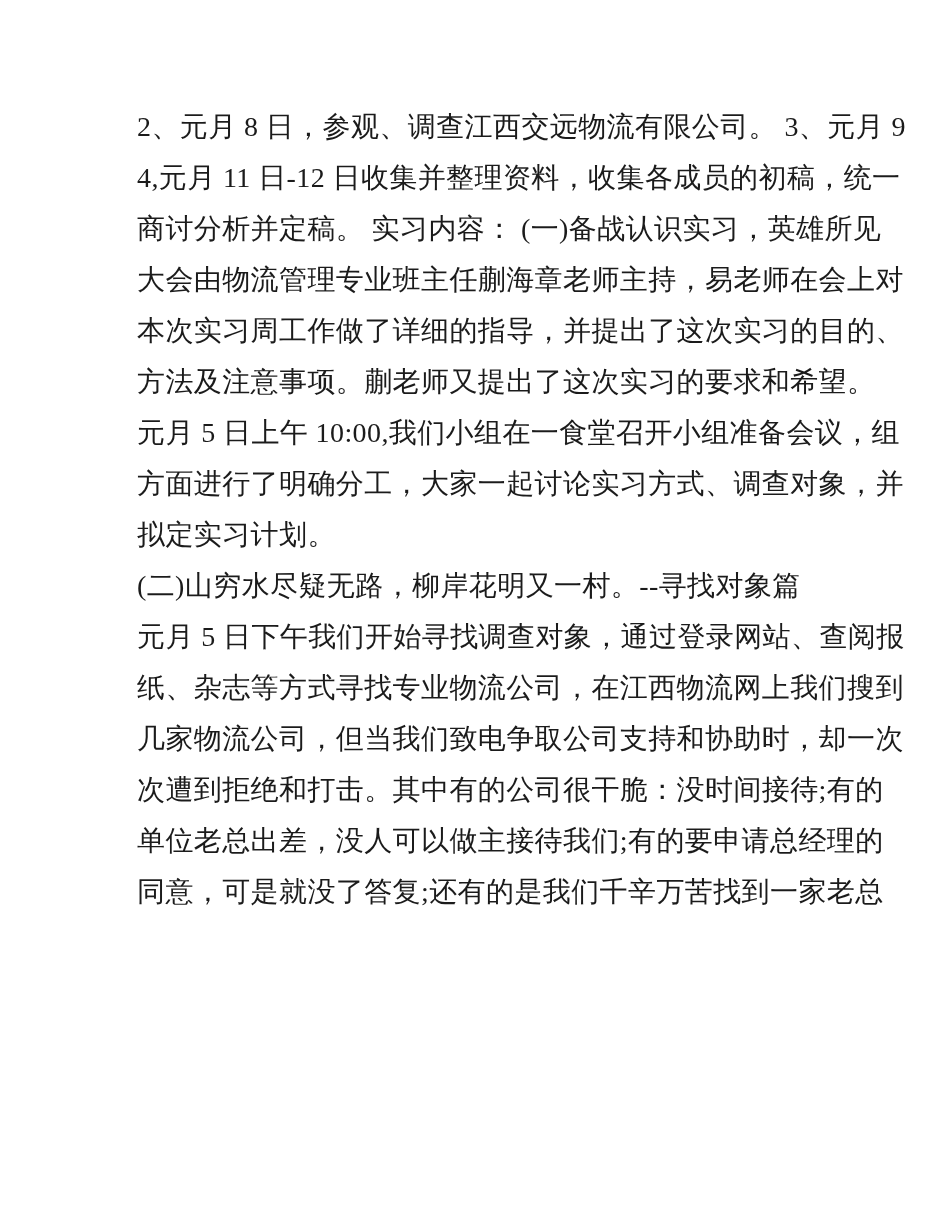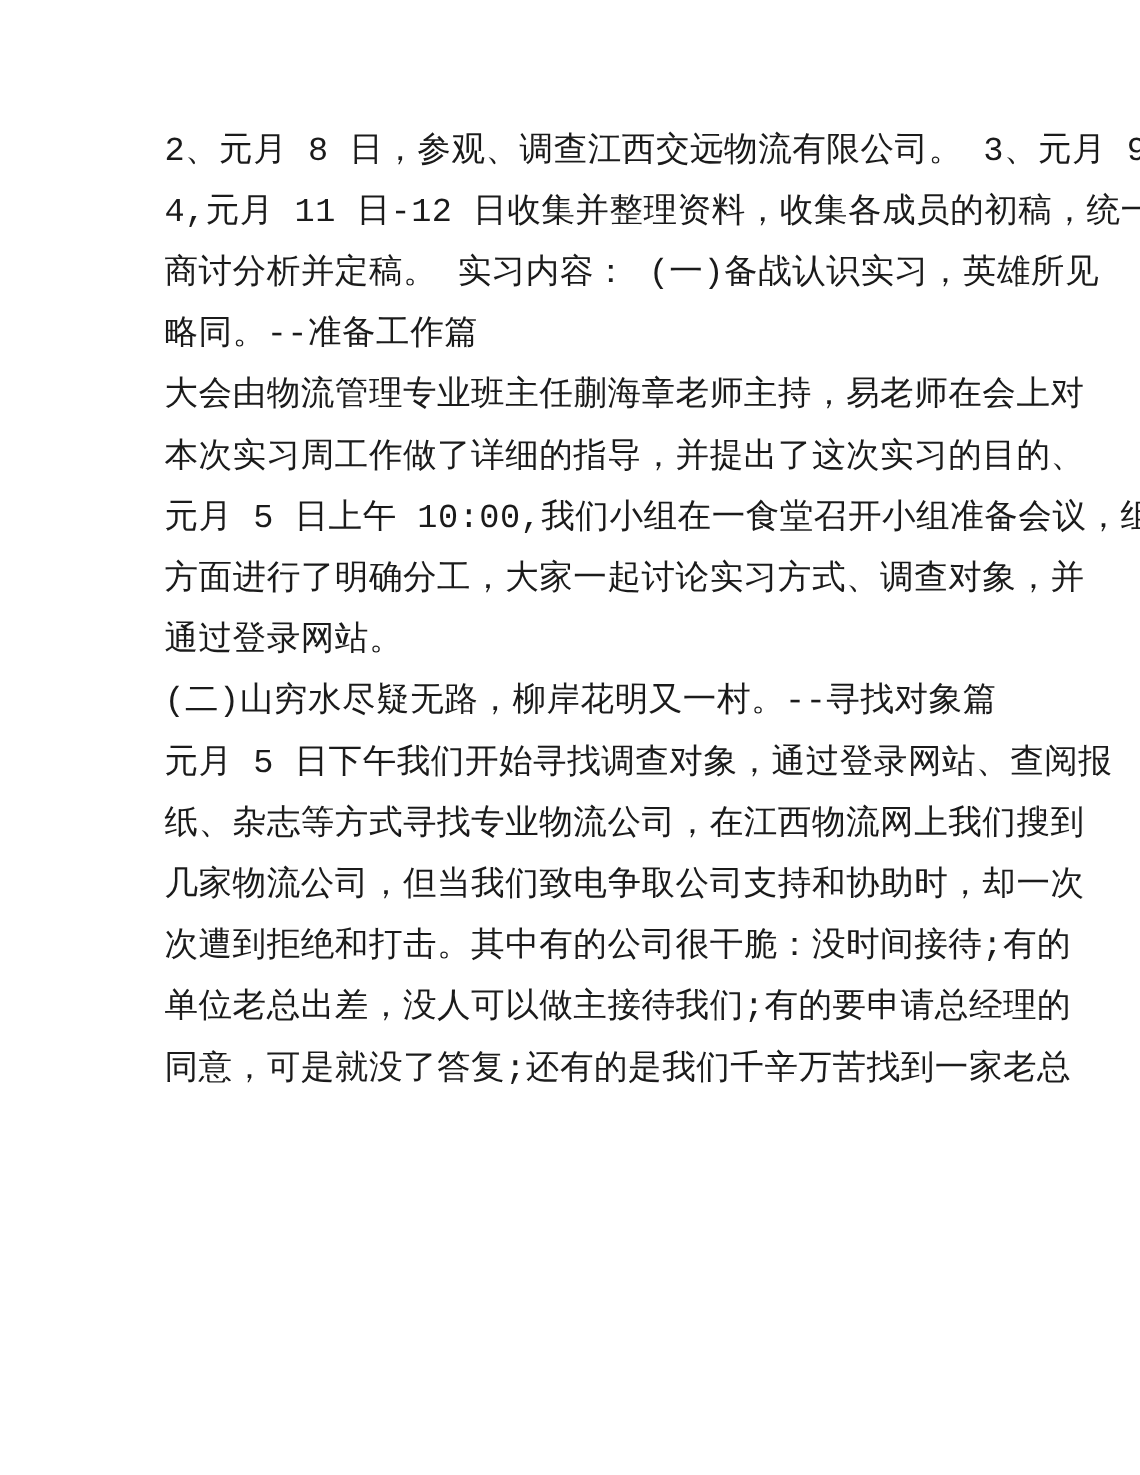--- a/index.html
+++ b/index.html
@@ -6,21 +6,21 @@
     margin: 0;
     padding: 0;
     background: #ffffff;
   }
   .page {
     position: relative;
     width: 950px;
     height: 1229px;
     background: #ffffff;
     overflow: hidden;
-    font-family: Liberation Mono, monospace;
+    font-family: Liberation Serif, serif;
   }
   .text-block {
     position: absolute;
     left: 137px;
     top: 101px;
     width: 760px;
     font-size: 28px;
     line-height: 51px;
     letter-spacing: 0.4px;
     color: #1b1b1b;
@@ -31,26 +31,26 @@
   }
 </style>
 </head>
 <body>
 
 <div class="page">
   <div class="text-block">
     <div class="line">2、元月 8 日，参观、调查江西交远物流有限公司。 3、元月 9</div>
     <div class="line">4,元月 11 日-12 日收集并整理资料，收集各成员的初稿，统一</div>
     <div class="line">商讨分析并定稿。 实习内容： (一)备战认识实习，英雄所见</div>
-    <div class="line">略同。--准备工作篇</div>
     <div class="line">大会由物流管理专业班主任蒯海章老师主持，易老师在会上对</div>
     <div class="line">本次实习周工作做了详细的指导，并提出了这次实习的目的、</div>
+    <div class="line">方法及注意事项。蒯老师又提出了这次实习的要求和希望。</div>
     <div class="line">元月 5 日上午 10:00,我们小组在一食堂召开小组准备会议，组</div>
     <div class="line">方面进行了明确分工，大家一起讨论实习方式、调查对象，并</div>
-    <div class="line">通过登录网站。</div>
+    <div class="line">拟定实习计划。</div>
     <div class="line">(二)山穷水尽疑无路，柳岸花明又一村。--寻找对象篇</div>
     <div class="line">元月 5 日下午我们开始寻找调查对象，通过登录网站、查阅报</div>
     <div class="line">纸、杂志等方式寻找专业物流公司，在江西物流网上我们搜到</div>
     <div class="line">几家物流公司，但当我们致电争取公司支持和协助时，却一次</div>
     <div class="line">次遭到拒绝和打击。其中有的公司很干脆：没时间接待;有的</div>
     <div class="line">单位老总出差，没人可以做主接待我们;有的要申请总经理的</div>
     <div class="line">同意，可是就没了答复;还有的是我们千辛万苦找到一家老总</div>
   </div>
 </div>
 

